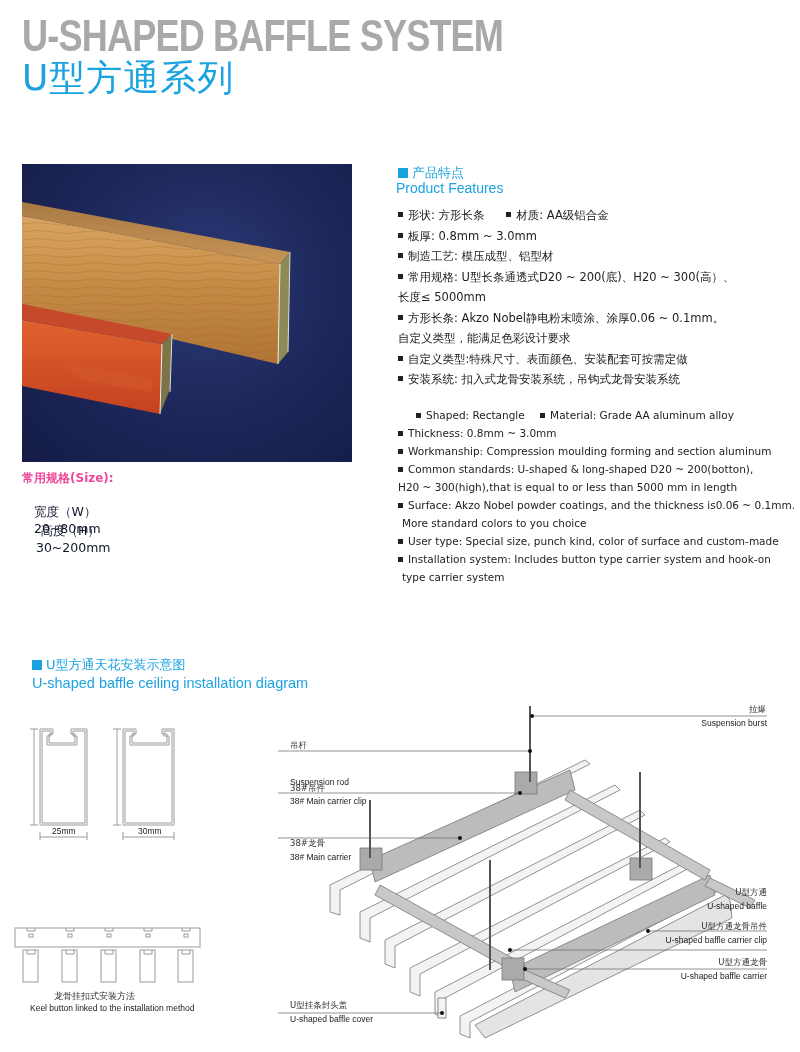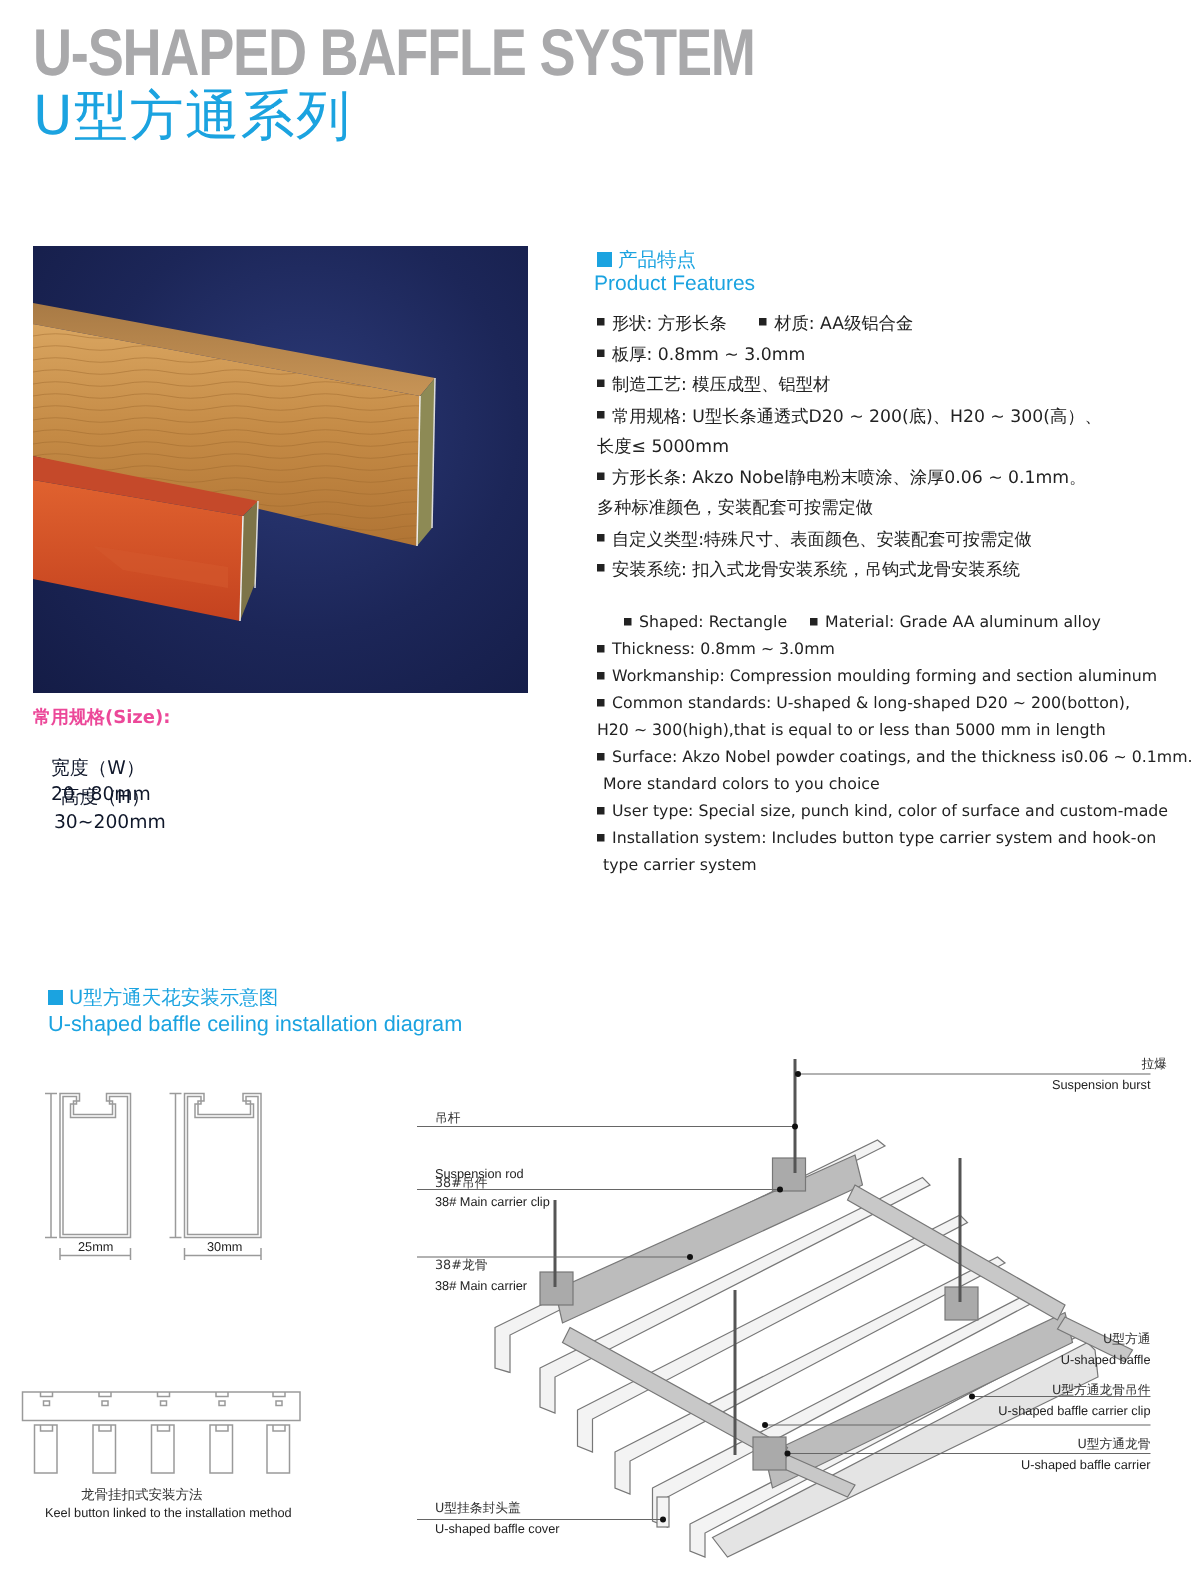--- a/index.html
+++ b/index.html
@@ -120,21 +120,21 @@
 <div class="abs feat" style="top:251px;">
   <span class="bul"></span><span>制造工艺: 模压成型、铝型材</span>
 </div>
 <div class="abs feat" style="top:272px;">
   <span class="bul"></span><span>常用规格: U型长条通透式D20 ~ 200(底)、H20 ~ 300(高）、</span>
 </div>
 <div class="abs feat" style="top:292px;">长度≤ 5000mm</div>
 <div class="abs feat" style="top:313px;">
   <span class="bul"></span><span>方形长条: Akzo  Nobel静电粉末喷涂、涂厚0.06 ~ 0.1mm。</span>
 </div>
-<div class="abs feat" style="top:333px;">多种标准颜色，安装配套可按需定做</div>
+<div class="abs feat" style="top:333px;">自定义类型，能满足色彩设计要求</div>
 <div class="abs feat" style="top:354px;">
   <span class="bul"></span><span>自定义类型:特殊尺寸、表面颜色、安装配套可按需定做</span>
 </div>
 <div class="abs feat" style="top:374px;">
   <span class="bul"></span><span>安装系统: 扣入式龙骨安装系统，吊钩式龙骨安装系统</span>
 </div>
 
 <div class="abs feat-en" style="top:410px;padding-left:18px;">
   <span class="bul"></span><span>Shaped: Rectangle</span>
   <span class="bul" style="margin-left:12px"></span><span>Material: Grade AA  aluminum alloy</span>
@@ -287,21 +287,21 @@
       <circle cx="250" cy="93" r="2"></circle>
         <circle cx="190" cy="138" r="2"></circle>
       <circle cx="378" cy="231" r="2"></circle>
         <circle cx="240" cy="250" r="2"></circle>
       <circle cx="255" cy="269" r="2"></circle>
         <circle cx="172" cy="313" r="2"></circle>
     </g>
   </svg>
 </div>
 
-<div class="abs lbl-cn ralign" style="right:22px; top:704px;margin-left:20px;">拉爆</div>
+<div class="abs lbl-cn ralign" style="right:34px; top:704px;margin-left:20px;">拉爆</div>
 <div class="abs lbl-en ralign" style="right:33px; top:718px;">Suspension burst</div>
 
 <div class="abs lbl-cn" style="left:290px; top:740px;">吊杆</div>
 <div class="abs lbl-en" style="left:290px; top:777px;">Suspension rod</div>
 
 <div class="abs lbl-cn" style="left:290px; top:783px;">38#吊件</div>
 <div class="abs lbl-en" style="left:290px; top:796px;">38# Main carrier clip</div>
 
 <div class="abs lbl-cn" style="left:290px; top:838px;">38#龙骨</div>
 <div class="abs lbl-en" style="left:290px; top:852px;">38#  Main carrier</div>

